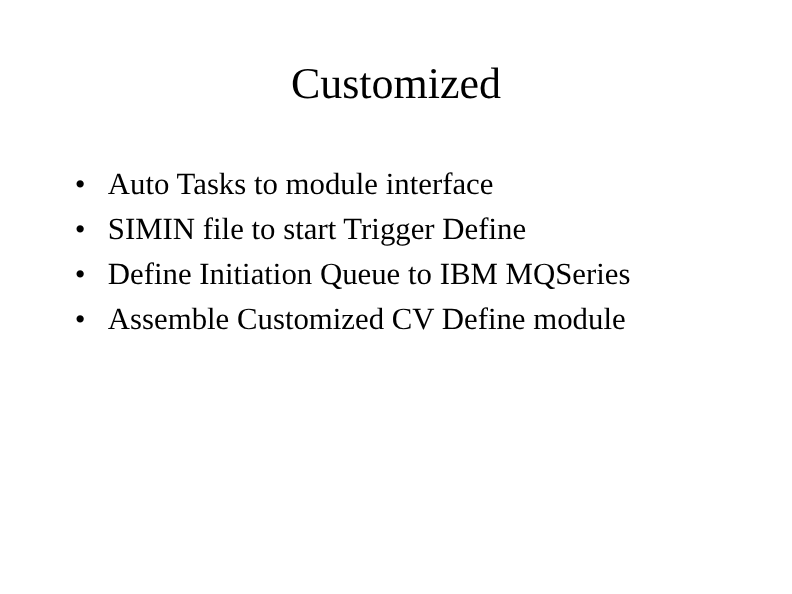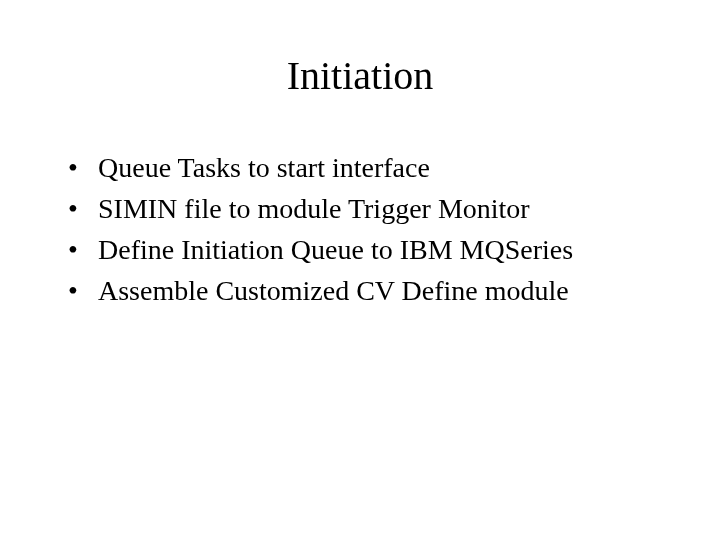--- a/index.html
+++ b/index.html
@@ -45,29 +45,29 @@
   }
   .bullet-text {
     font-size: 28px;
     line-height: 1.25;
   }
 </style>
 </head>
 <body>
 
 <div class="slide">
-  <div class="title">Initiation</div>
+  <div class="title">Customized</div>
   <div class="body">
     <div class="row">
       <div class="bullet-dot">•</div>
-      <div class="bullet-text">Queue Tasks to start interface</div>
+      <div class="bullet-text">Auto Tasks to module interface</div>
     </div>
     <div class="row">
       <div class="bullet-dot">•</div>
-      <div class="bullet-text">SIMIN file to module Trigger Monitor</div>
+      <div class="bullet-text">SIMIN file to start Trigger Define</div>
     </div>
     <div class="row">
       <div class="bullet-dot">•</div>
       <div class="bullet-text">Define Initiation Queue to IBM MQSeries</div>
     </div>
     <div class="row">
       <div class="bullet-dot">•</div>
       <div class="bullet-text">Assemble Customized CV Define module</div>
     </div>
   </div>

